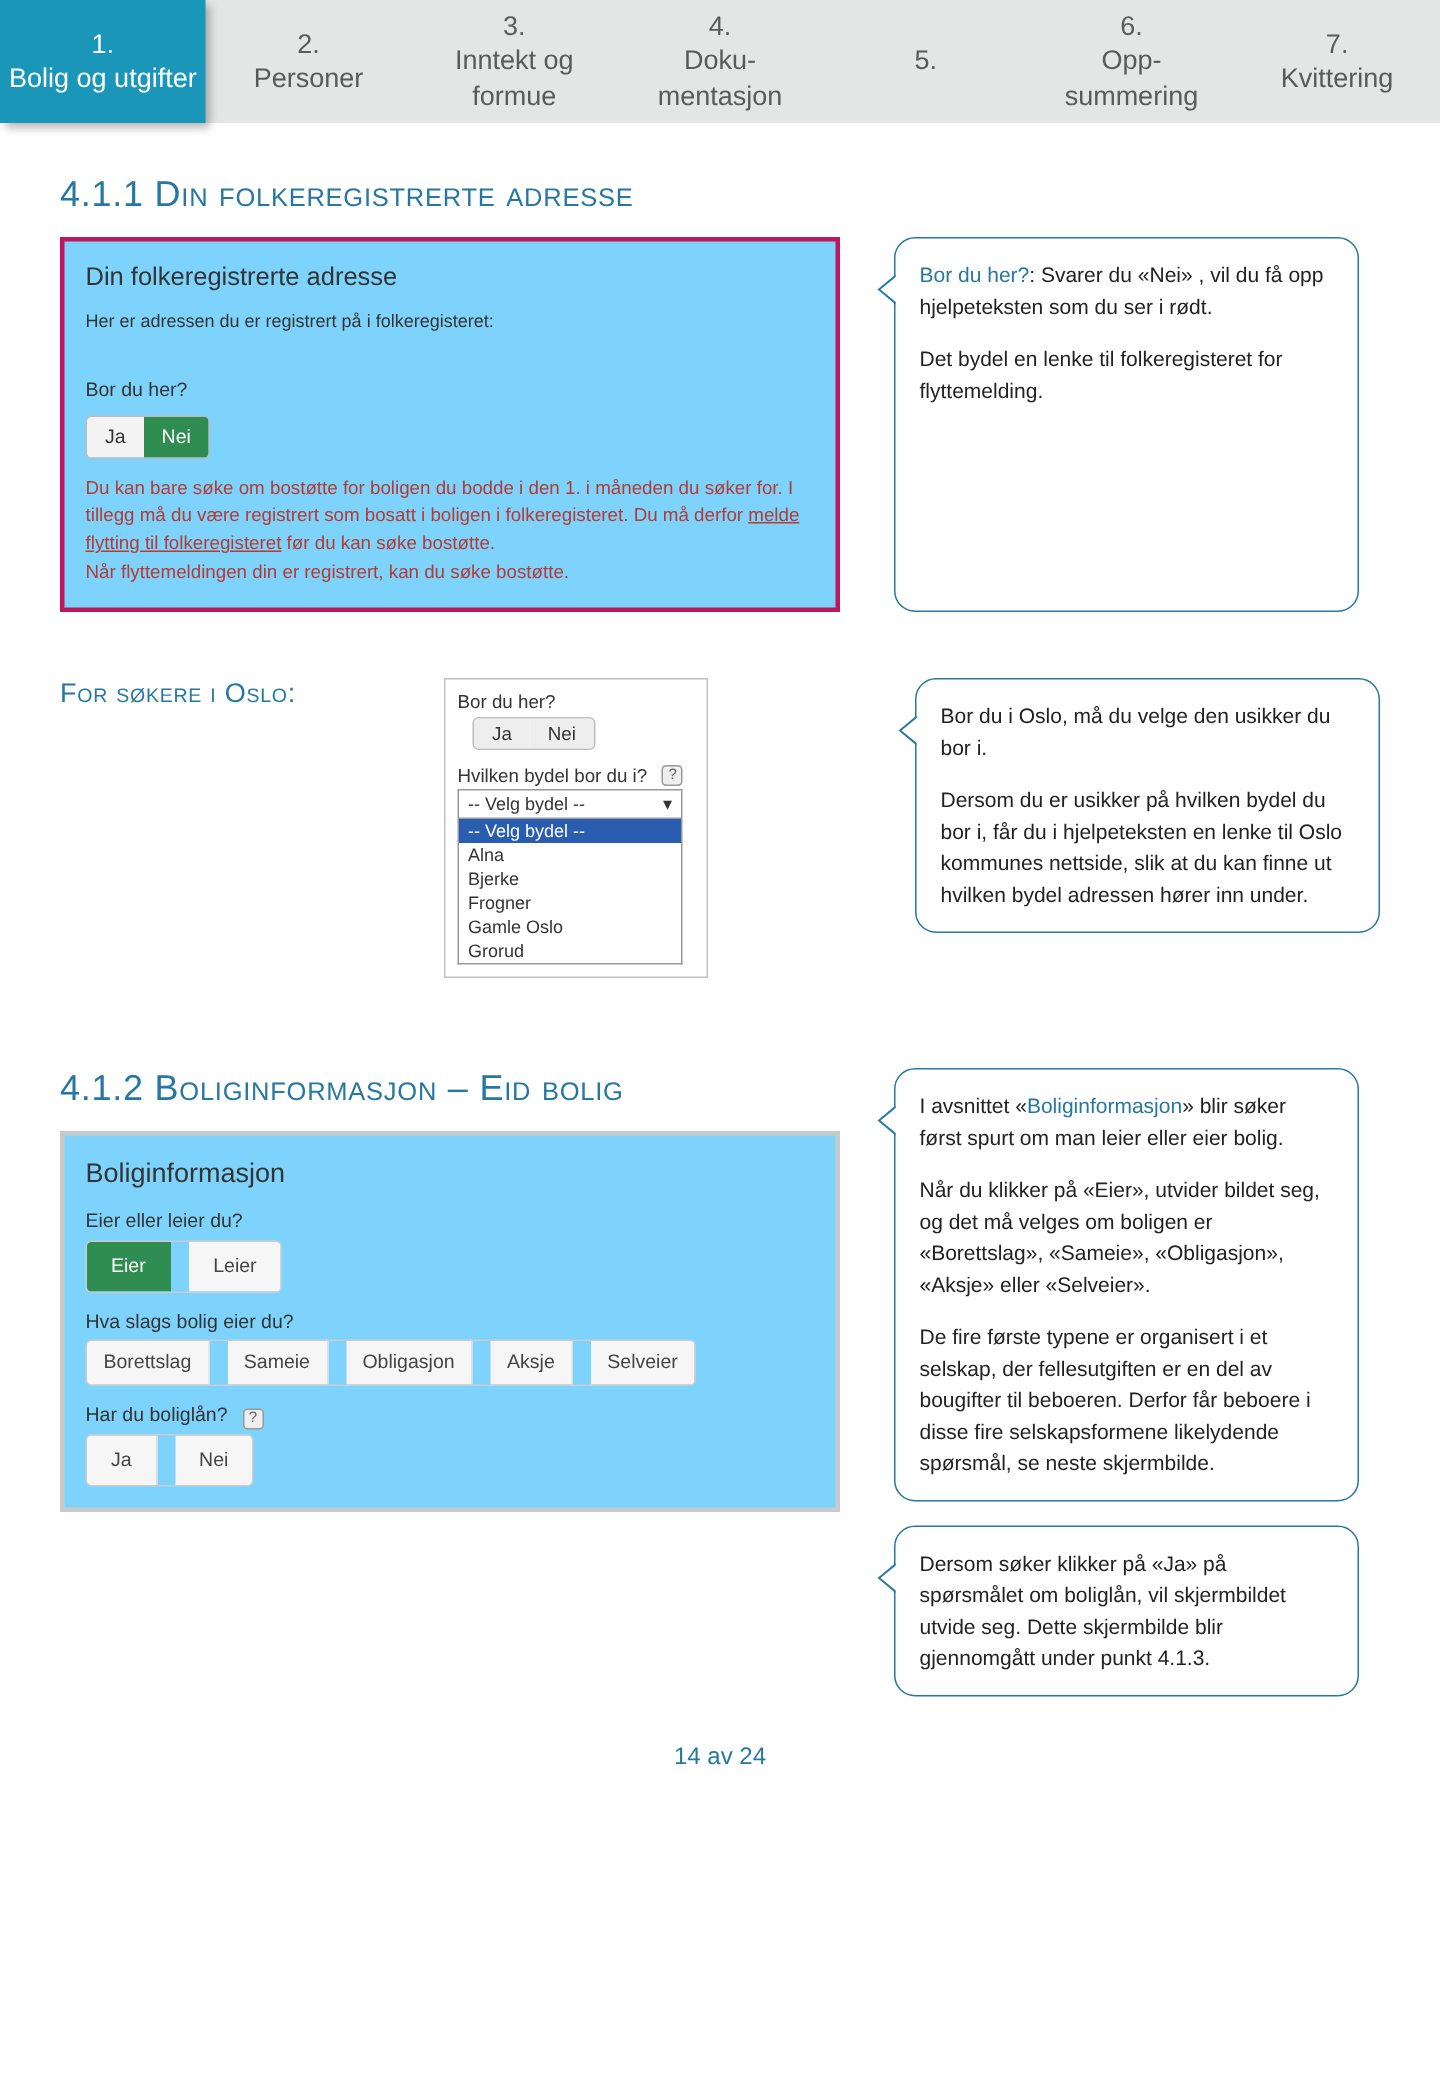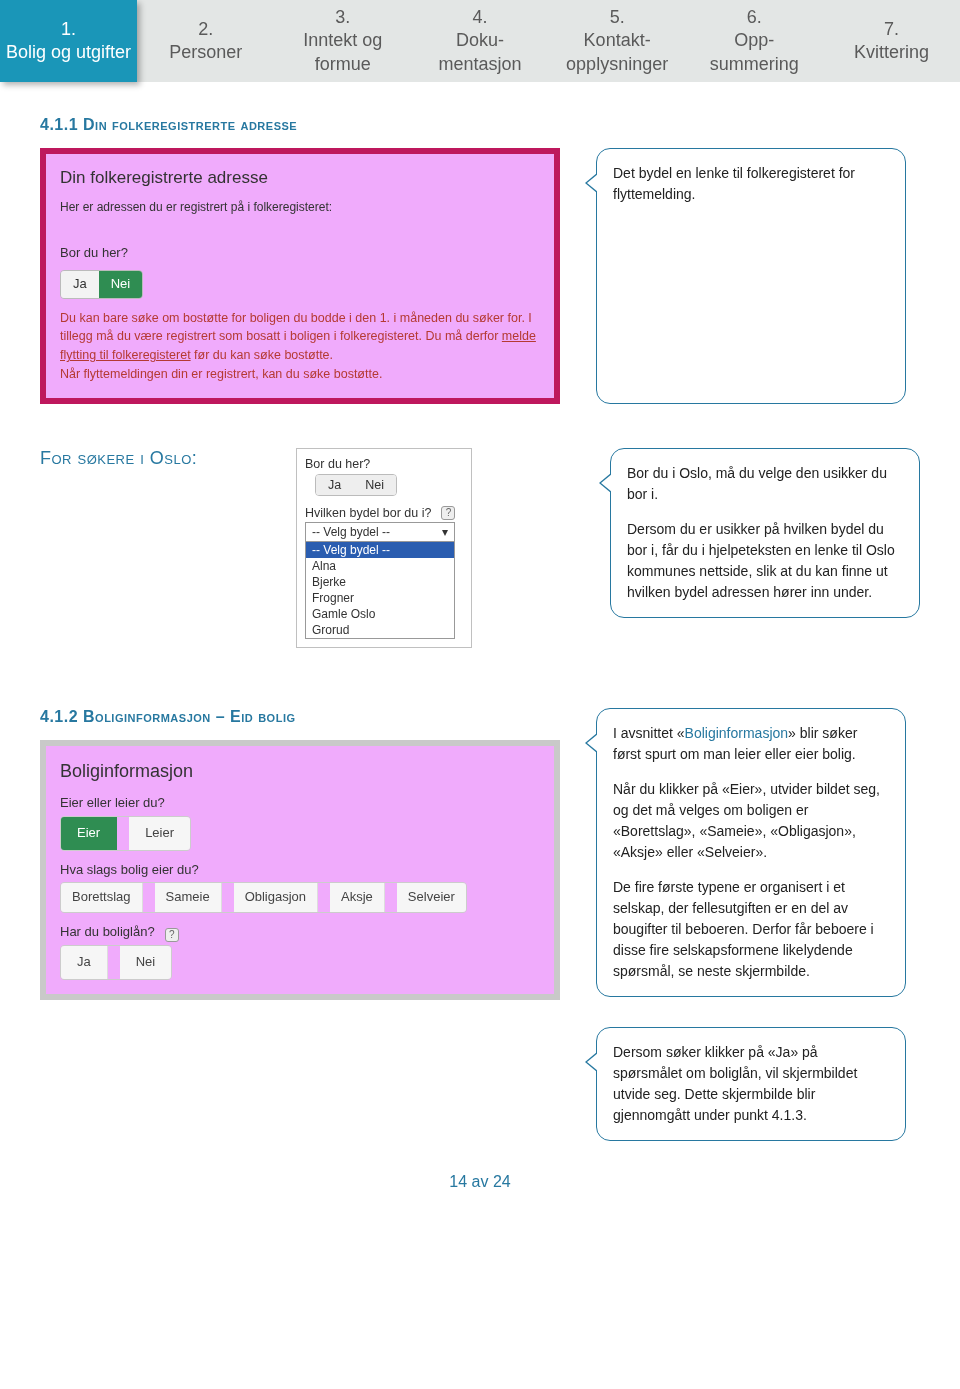--- a/index.html
+++ b/index.html
@@ -29,37 +29,37 @@
   .step.active {
     background: #1a96b8;
     color: #fff;
     box-shadow: 3px 3px 6px rgba(0,0,0,0.3);
   }
   .step-num { display: block; }
   .step-label { display: block; }
   .main { padding: 0 40px 40px 40px; }
   .heading {
     color: #2778a0;
-    font-size: 16px;
+    font-size: 24px;
     font-variant: small-caps;
     margin: 34px 0 14px 0;
-    font-weight: bold;
+    font-weight: normal;
     letter-spacing: 0.5px;
   }
   .row {
     display: flex;
     gap: 36px;
     margin-bottom: 30px;
   }
   .leftcol { width: 520px; }
 
   
   .shot {
-    border: 6px solid #be185d;
-    background: #f0abfc;
+    border: 3px solid #be185d;
+    background: #7dd3fc;
     padding: 12px 14px 14px 14px;
     font-size: 13px;
     color: #333;
     line-height: 1.45;
   }
   .shot-title { font-size: 17px; margin-bottom: 8px; color: #333; }
   .shot-sub { font-size: 12px; margin-bottom: 28px; }
   .shot-q { margin: 6px 0 4px 0; }
   .shot-q-row { display:flex; align-items:flex-end; gap:6px;}
   .tog {
@@ -191,22 +191,20 @@
     <span class="step-num">3.</span>
     <span class="step-label">Inntekt og formue</span>
   </div>
   <div class="step">
     <span class="step-num">4.</span>
     <span class="step-label" style="white-space:pre-line">Doku-
 mentasjon</span>
   </div>
   <div class="step">
     <span class="step-num">5.</span>
-    <span class="step-label" style="white-space:pre-line">Kontakt-
-opplysninger</span>
   </div>
   <div class="step">
     <span class="step-num">6.</span>
     <span class="step-label" style="white-space:pre-line">Opp-
 summering</span>
   </div>
   <div class="step">
     <span class="step-num">7.</span>
     <span class="step-label">Kvittering</span>
   </div>
@@ -226,20 +224,23 @@
           <span>Ja</span>
           <span class="on">Nei</span>
         </div>
         <div class="warn">
           <span>Du kan bare søke om bostøtte for boligen du bodde i den 1. i måneden du søker for. I tillegg må du være registrert som bosatt i boligen i folkeregisteret. Du må derfor </span><span class="u">melde flytting til folkeregisteret</span><span style="white-space:pre-line"> før du kan søke bostøtte.
 Når flyttemeldingen din er registrert, kan du søke bostøtte.</span>
         </div>
       </div>
     </div>
     <div class="callout">
+      <div class="para">
+        <span class="blue">Bor du her?</span><span>: Svarer du «Nei» , vil du få opp hjelpeteksten som du ser i rødt.</span>
+      </div>
       <div class="para">Det bydel en lenke til folkeregisteret for flyttemelding.</div>
     </div>
   </div>
 
   <div class="row" style="margin-top:44px; align-items:flex-start;">
     <div style="width:220px;">
       <div class="sideheading">For søkere i Oslo:</div>
     </div>
     <div>
       <div class="oslo-shot">
@@ -294,21 +295,21 @@
           <span>Har du boliglån?</span>
           <span class="help-ic">?</span>
         </div>
         <div class="row-tog">
           <span>Ja</span>
           <span>Nei</span>
         </div>
       </div>
     </div>
 
-    <div style="display:flex; flex-direction:column; gap:30px;">
+    <div style="display:flex; flex-direction:column; gap:16px;">
       <div class="callout">
         <div class="para">
           <span>I avsnittet «</span><span class="blue">Boliginformasjon</span><span>» blir søker først spurt om man leier eller eier bolig.</span>
         </div>
         <div class="para">Når du klikker på «Eier», utvider bildet seg, og det må velges om boligen er «Borettslag», «Sameie», «Obligasjon», «Aksje» eller «Selveier».</div>
         <div class="para">De fire første typene er organisert i et selskap, der fellesutgiften er en del av bougifter til beboeren. Derfor får beboere i disse fire selskapsformene likelydende spørsmål, se neste skjermbilde.</div>
       </div>
       <div class="callout">
         <div class="para">Dersom søker klikker på «Ja» på spørsmålet om boliglån, vil skjermbildet  utvide seg. Dette skjermbilde blir gjennomgått under punkt 4.1.3.</div>
       </div>

